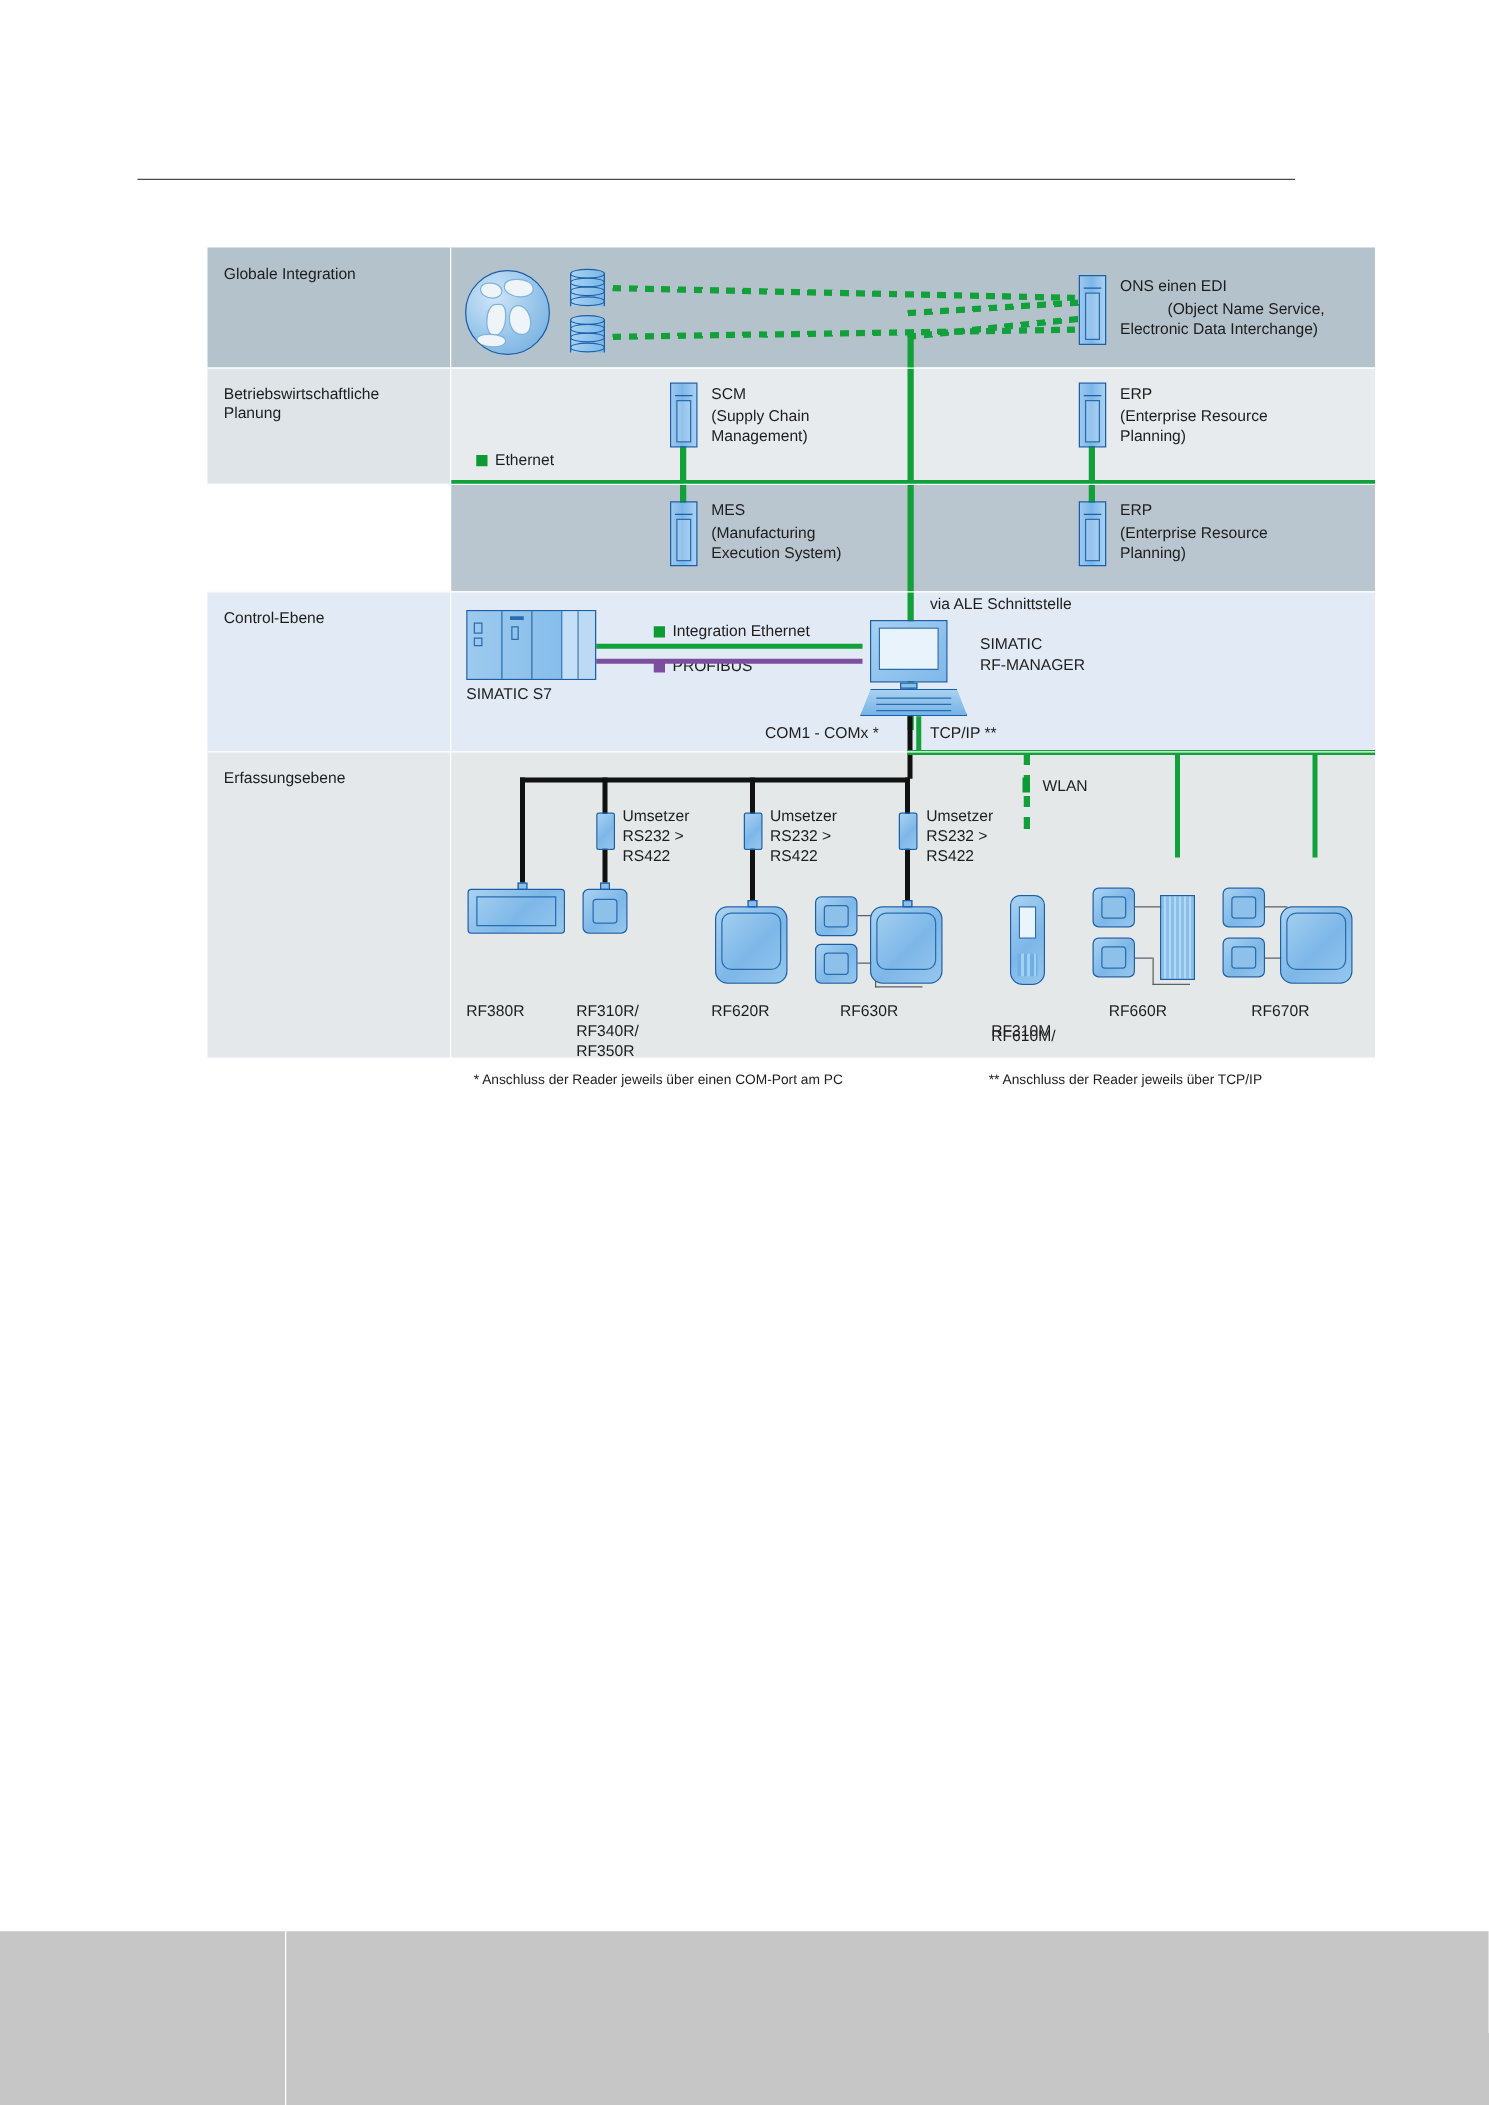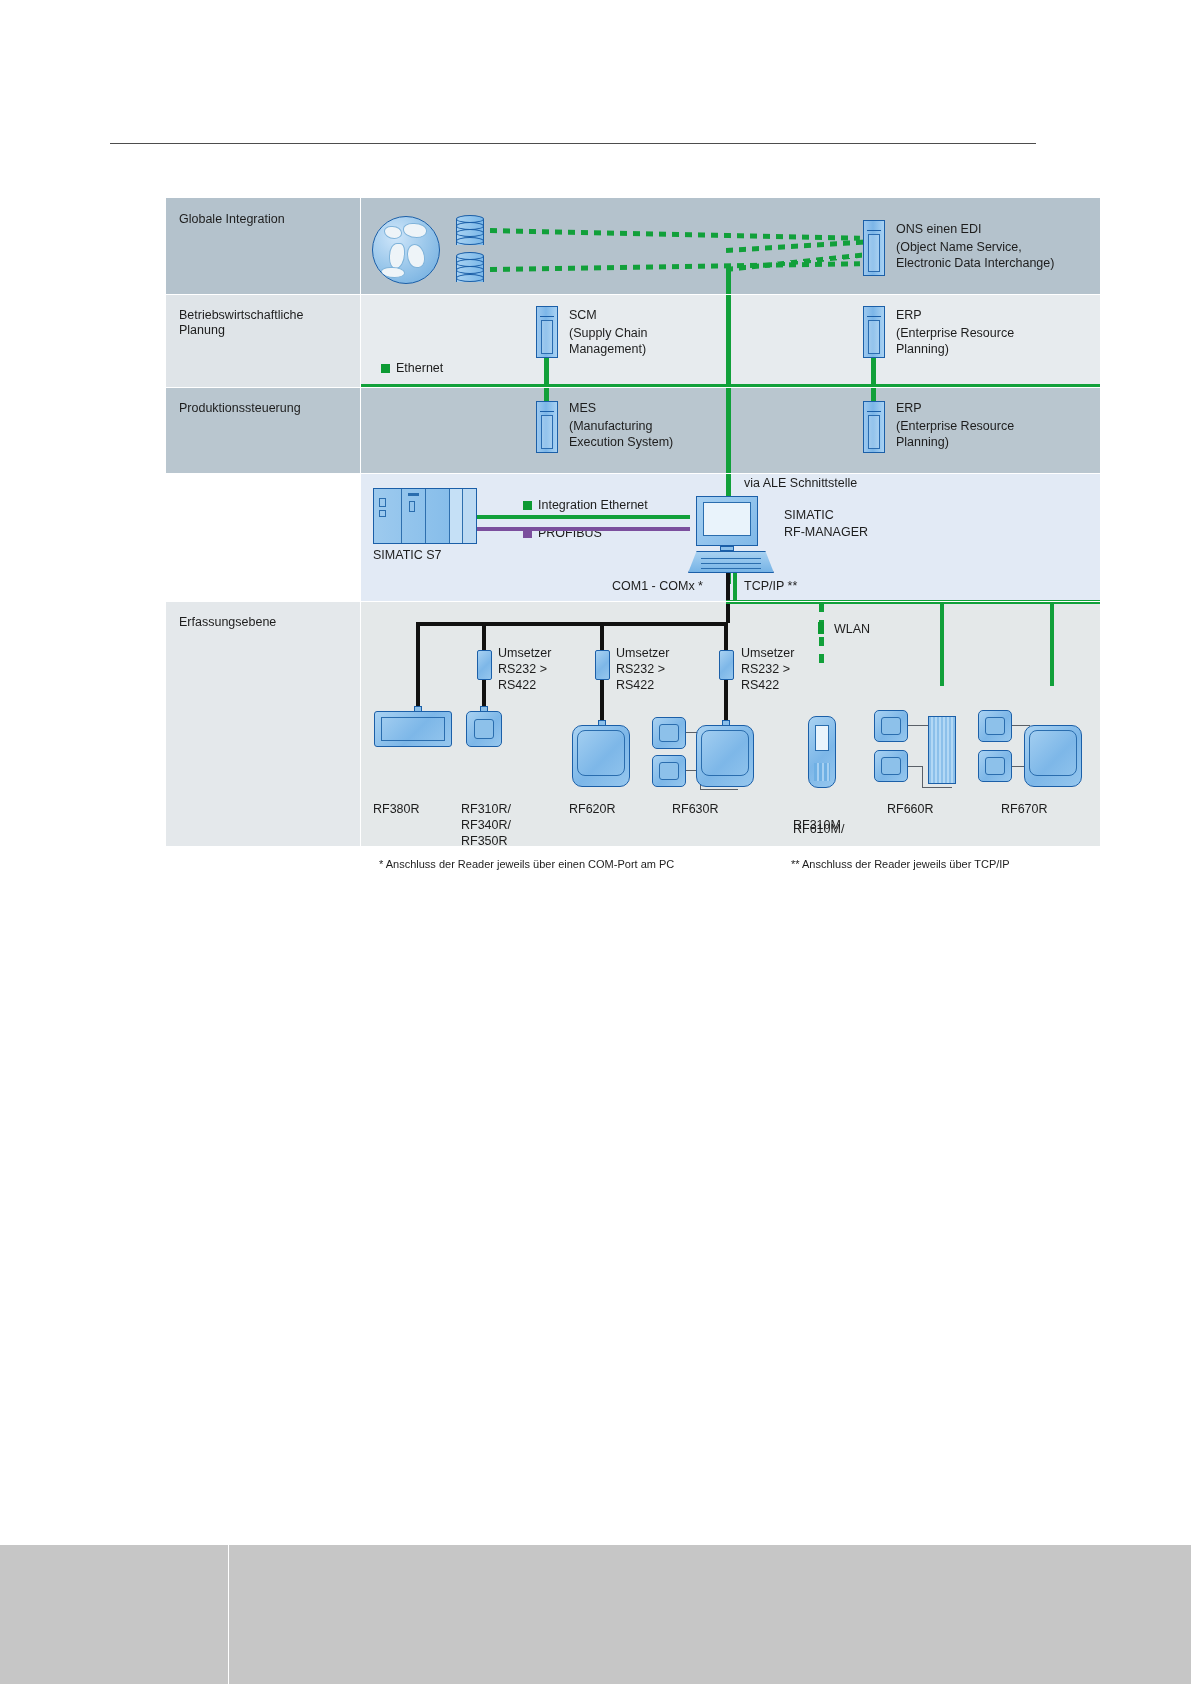--- a/index.html
+++ b/index.html
@@ -127,25 +127,25 @@
       <div class="row-body"></div>
     </div>
 
     <div class="row r2">
       <div class="row-label" style="white-space:pre-line">Betriebswirtschaftliche
 Planung</div>
       <div class="row-body"></div>
     </div>
 
     <div class="row r3">
-      <div class="row-label">Produktionssteuerung</div>
       <div class="row-body"></div>
     </div>
 
     <div class="row r4">
+      <div class="row-label">Control-Ebene</div>
       <div class="row-body"></div>
     </div>
 
     <div class="row r5">
       <div class="row-label">Erfassungsebene</div>
       <div class="row-body"></div>
     </div>
 
     <div class="seph" style="top:96px"></div>
     <div class="seph" style="top:189px"></div>
@@ -177,21 +177,21 @@
         <b style="top:0"></b>
     </div>
 
     <div class="dotline" style="left:324px;top:30px;width:370px;transform:rotate(1.2deg);transform-origin:left center;"></div>
     <div class="dotline" style="left:324px;top:69px;width:370px;transform:rotate(-0.9deg);transform-origin:left center;"></div>
     <div class="dotline" style="left:560px;top:50px;width:152px;transform:rotate(-3.5deg);transform-origin:left center;"></div>
     <div class="dotline" style="left:560px;top:69px;width:150px;transform:rotate(-6deg);transform-origin:left center;"></div>
 
     <div class="srv" style="left:697px;top:22px;height:56px"></div>
     <div class="t" style="left:730px;top:24px">ONS einen EDI</div>
-    <div class="t" style="left:730px;top:42px">(Object Name Service,</div>
+    <div class="t" style="left:768px;top:42px">(Object Name Service,</div>
     <div class="t" style="left:730px;top:58px">Electronic Data Interchange)</div>
 
     <div class="srv" style="left:370px;top:108px;height:52px"></div>
     <div class="t" style="left:403px;top:110px">SCM</div>
     <div class="t" style="left:403px;top:128px">(Supply Chain</div>
     <div class="t" style="left:403px;top:144px">Management)</div>
 
     <div class="srv" style="left:697px;top:108px;height:52px"></div>
     <div class="t" style="left:730px;top:110px">ERP</div>
     <div class="t" style="left:730px;top:128px">(Enterprise Resource</div>

